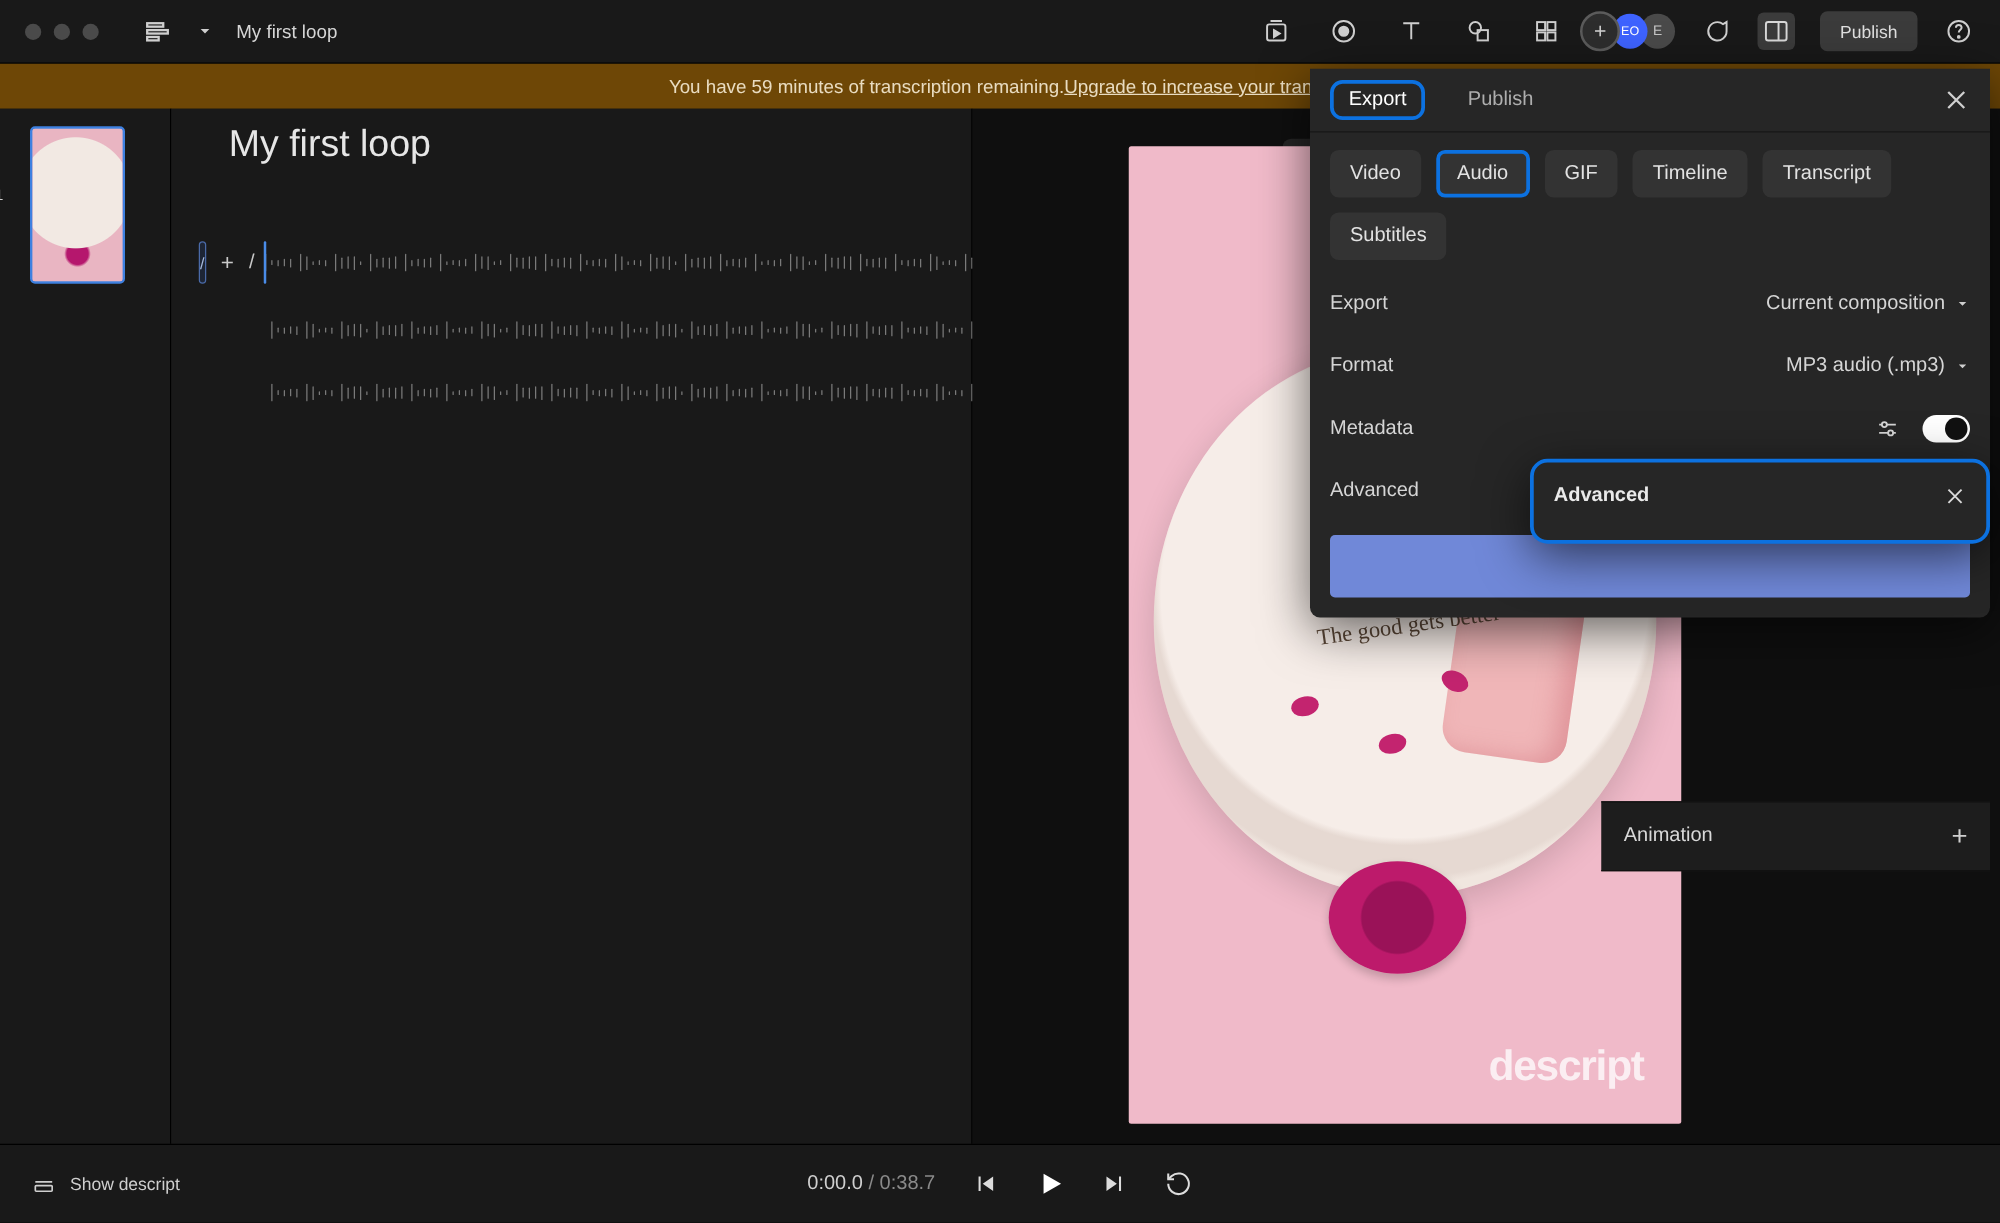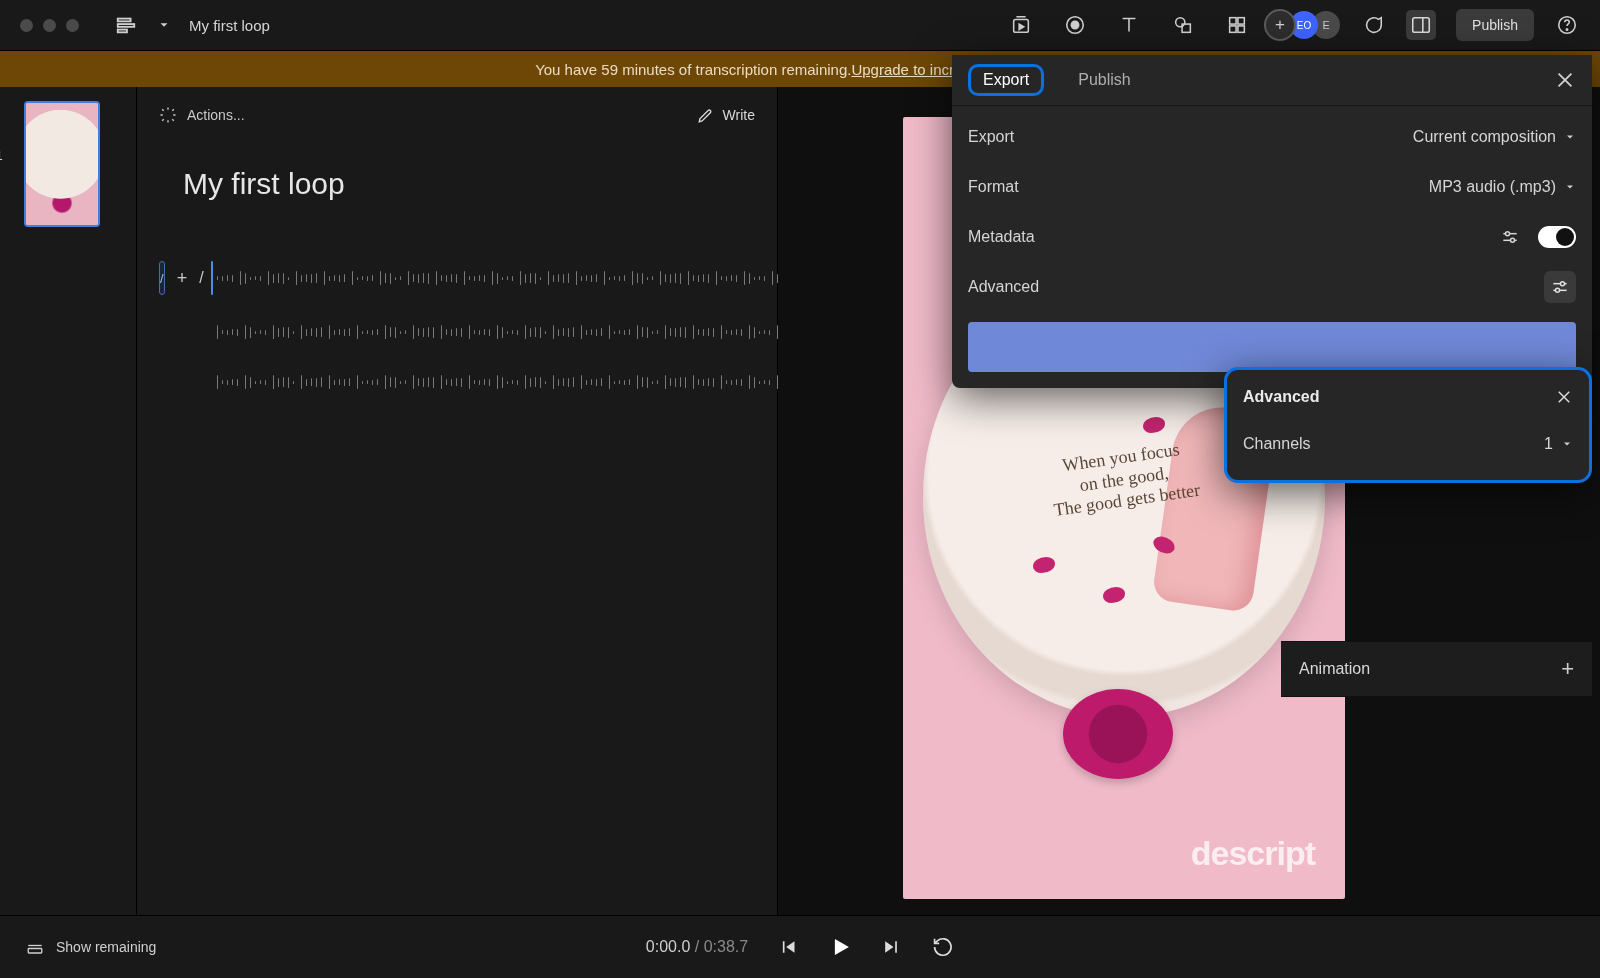--- a/index.html
+++ b/index.html
@@ -114,21 +114,21 @@
   }
   .petal{position:absolute;width:22px;height:16px;background:#c3246f;border-radius:60% 40% 60% 40%}
   .flower{position:absolute;bottom:120px;left:160px;width:110px;height:90px;background:
     radial-gradient(circle at 50% 50%, #9a1258 0 40%, #bd1a6b 42% 100%);
     border-radius:50%;box-shadow:0 4px 8px rgba(0,0,0,.2)}
   .pop{position:absolute;top:290px;right:80px;width:100px;height:200px;background:#f0b6b8;border-radius:50px 50px 20px 20px;transform:rotate(8deg);box-shadow:inset -10px 0 20px rgba(200,100,110,.4)}
   .watermark{position:absolute;bottom:26px;right:30px;font-size:34px;font-weight:700;color:rgba(255,255,255,.75);letter-spacing:-1px}
 
   
   .export-panel{
-    position:absolute;top:55px;right:8px;width:640px;
+    position:absolute;top:55px;right:8px;width:544px;
     background:#262626;border-radius:0 0 8px 8px;box-shadow:0 10px 40px rgba(0,0,0,.6);
     z-index:50;
   }
   .ep-tabs{display:flex;align-items:center;height:50px;padding:0 16px;gap:22px;border-bottom:1px solid #171717}
   .ep-tab{color:#aeaeae;padding:6px 12px;border-radius:6px;cursor:pointer;font-size:16px}
   .ep-tab.active{color:#fff}
   .ring{border:3px solid var(--blue-ring);border-radius:10px;padding:4px 12px}
   .ep-close{margin-left:auto;color:#cfcfcf;cursor:pointer;width:22px;height:22px}
 
   .ep-sub{display:flex;gap:12px;padding:14px 16px 4px;flex-wrap:wrap}
@@ -268,34 +268,20 @@
 <div class="main">
 
   <div class="scenes">
     <div style="position:relative">
       <div class="scene-num">1</div>
       <div class="scene-thumb"></div>
     </div>
   </div>
 
   <div class="editor">
-    <div class="ed-head">
-      <div class="actions">
-        <svg width="18" height="18" viewBox="0 0 24 24" fill="none" stroke="#c9c9c9" stroke-width="1.8">
-            <path d="M12 2v3M12 19v3M4.2 4.2l2.1 2.1M17.7 17.7l2.1 2.1M2 12h3M19 12h3M4.2 19.8l2.1-2.1M17.7 6.3l2.1-2.1"></path>
-          </svg>
-        <span>Actions...</span>
-      </div>
-      <div class="write-btn">
-        <svg width="18" height="18" viewBox="0 0 24 24" fill="none" stroke="#d8d8d8" stroke-width="1.8">
-            <path d="M3 21l3.8-1 11-11a2.1 2.1 0 0 0-3-3l-11 11L3 21z"></path>
-          </svg>
-        <span>Write</span>
-      </div>
-    </div>
     <h1 class="ed-title">My first loop</h1>
 
     <div class="track-row">
       <div class="slash-box">/</div>
       <div class="plus">+</div>
       <span style="color:#c9c9c9;font-size:16px;margin-right:-4px">/</span>
       <div class="wave" id="wave1">
           <span class="cursor"></span>
           <span style="height: 14px; margin-right: 2px;"></span>
           <span style="height: 4px; margin-right: 2px;"></span>
@@ -666,20 +652,28 @@
 <div class="export-panel">
   <div class="ep-tabs">
     <div class="ep-tab active ring">Export</div>
     <div class="ep-tab">Publish</div>
     <div class="ep-close">
       <svg viewBox="0 0 24 24" stroke="currentColor" stroke-width="2">
           <path d="M5 5l14 14M19 5L5 19"></path>
         </svg>
     </div>
   </div>
+  <div class="ep-sub">
+    <div class="chip">Video</div>
+    <div class="chip ring">Audio</div>
+    <div class="chip">GIF</div>
+    <div class="chip">Timeline</div>
+    <div class="chip">Transcript</div>
+    <div class="chip">Subtitles</div>
+  </div>
   <div class="ep-body">
     <div class="ep-row">
       <span>Export</span>
       <span class="ep-val">
         <span>Current composition</span>
         <svg class="chev" viewBox="0 0 24 24" fill="#cfcfcf">
             <path d="M6 9l6 6 6-6z"></path>
           </svg>
       </span>
     </div>
@@ -726,43 +720,34 @@
 
 <div class="adv-pop">
   <div class="adv-head">
     <span>Advanced</span>
     <span style="cursor:pointer">
       <svg width="18" height="18" viewBox="0 0 24 24" stroke="#dadada" stroke-width="2">
           <path d="M5 5l14 14M19 5L5 19"></path>
         </svg>
     </span>
   </div>
-  <div class="adv-row">
-    <span>Channels</span>
-    <span class="ep-val">
-        <span>1</span>
-        <svg class="chev" viewBox="0 0 24 24" fill="#cfcfcf">
-          <path d="M6 9l6 6 6-6z"></path>
-        </svg>
-      </span>
-  </div>
 </div>
 
 <div class="anim-row">
   <span>Animation</span>
   <span style="font-size:22px;color:#cfcfcf">+</span>
 </div>
 
 <div class="playbar">
   <div class="show-tl">
     <svg width="18" height="18" viewBox="0 0 24 24" fill="none" stroke="#cfcfcf" stroke-width="1.8">
         <rect x="3" y="14" width="18" height="6" rx="1"></rect>
         <path d="M3 10h18"></path>
       </svg>
-    <span>Show remaining</span>
+    <span>Show descript</span>
   </div>
   <div class="pb-center">
     <span class="timecode">
       <span>0:00.0</span><span class="dim"> / </span><span class="dim">0:38.7</span>
     </span>
     <span class="pb-icon">
       <svg width="20" height="20" viewBox="0 0 24 24" fill="#dcdcdc">
           <path d="M6 5h2v14H6zM20 5v14l-10-7z"></path>
         </svg>
     </span>

